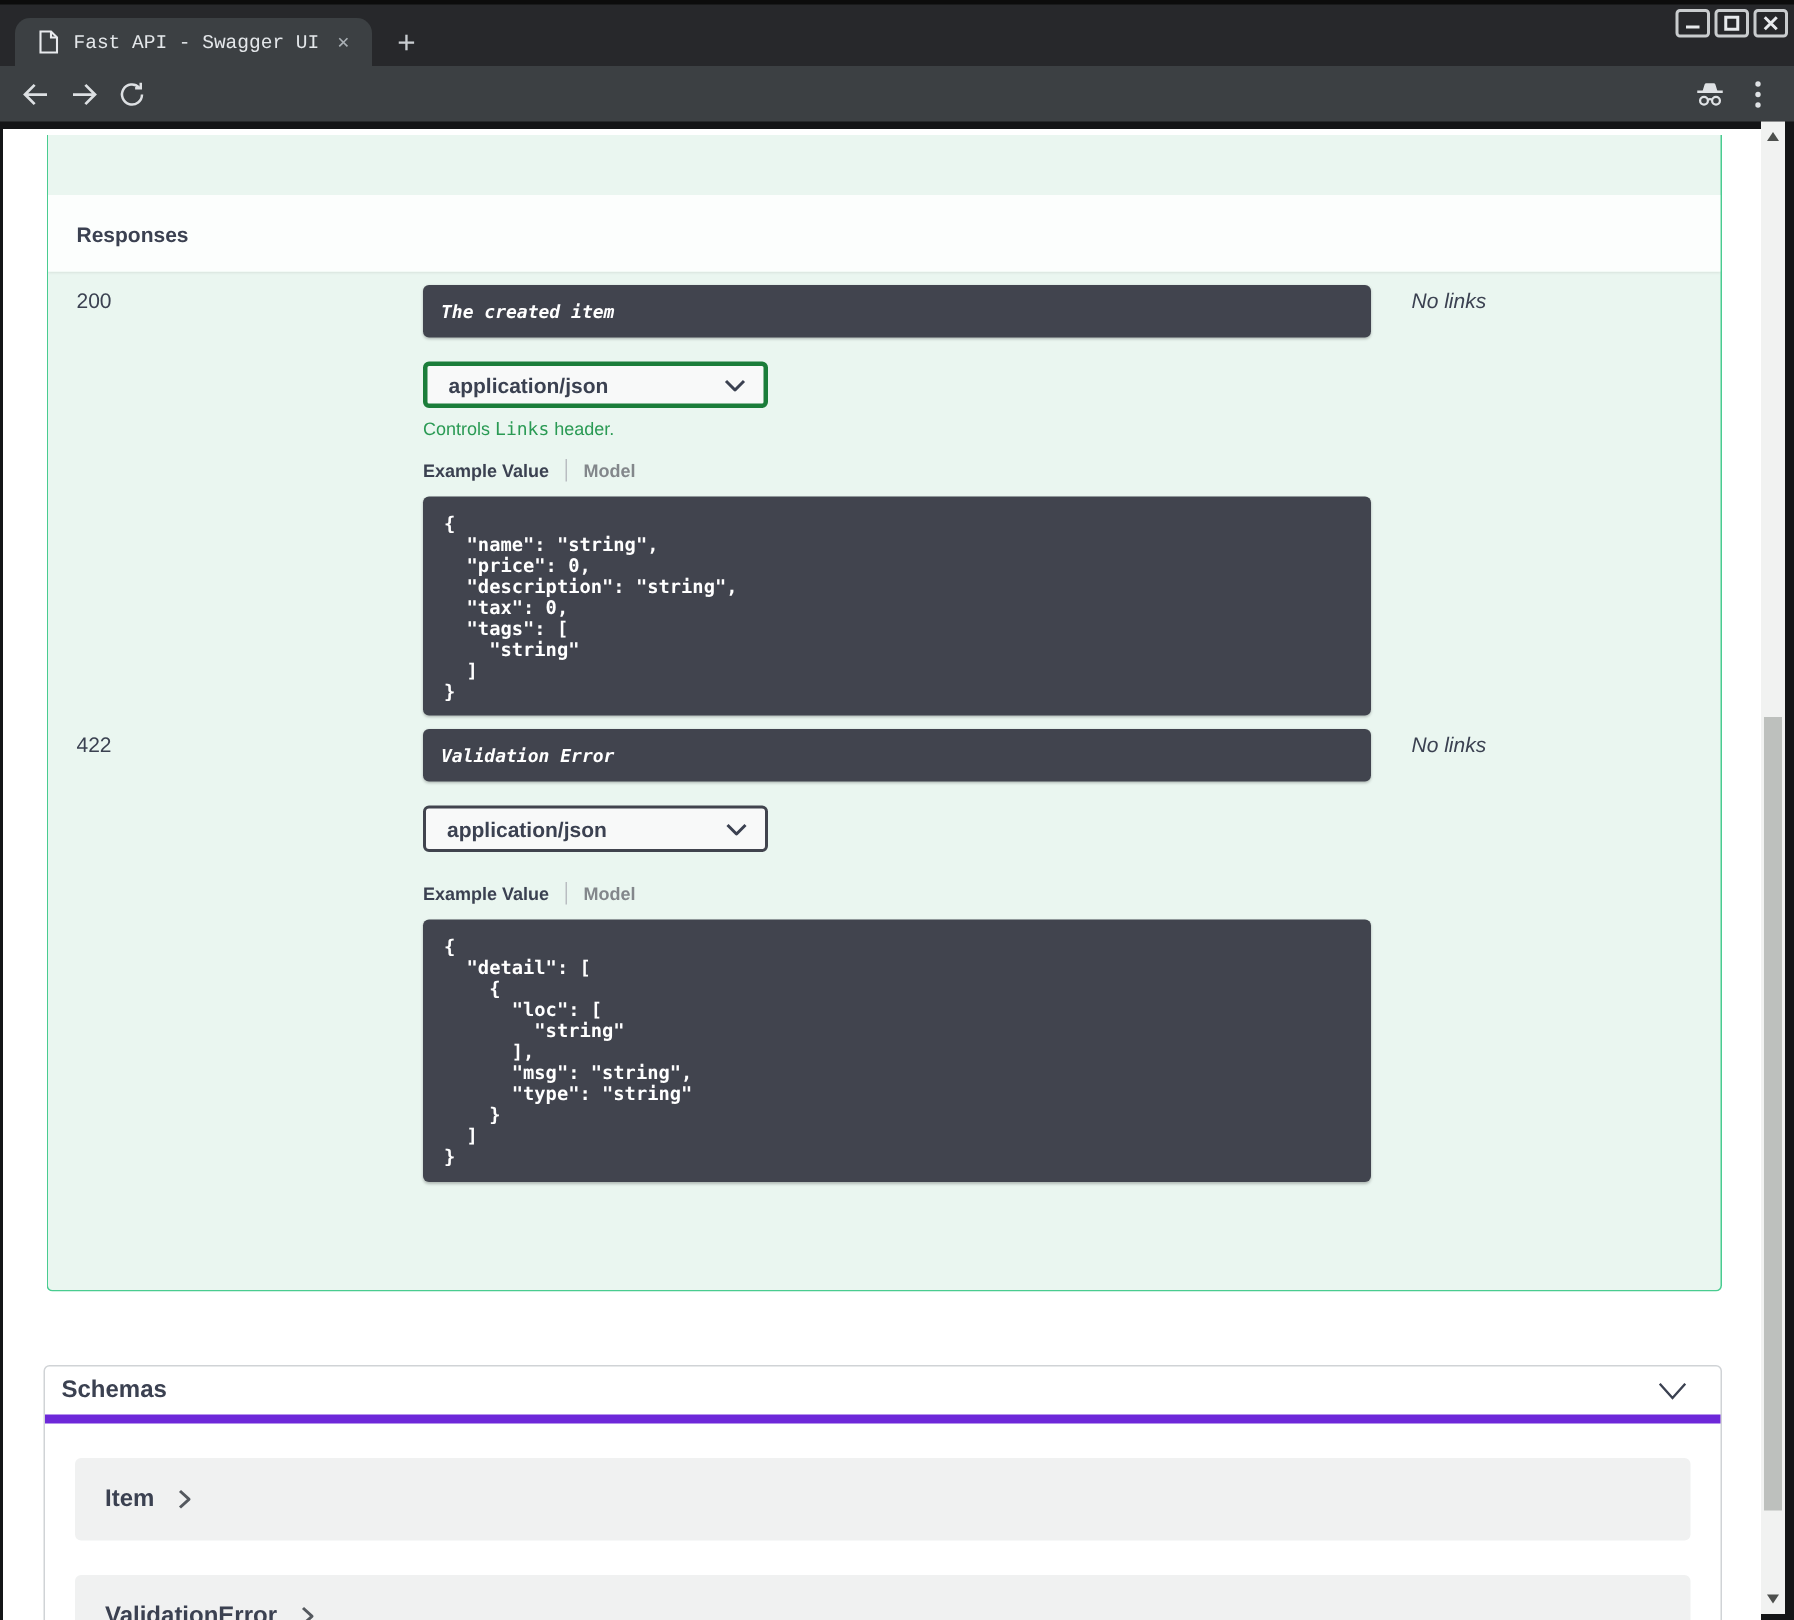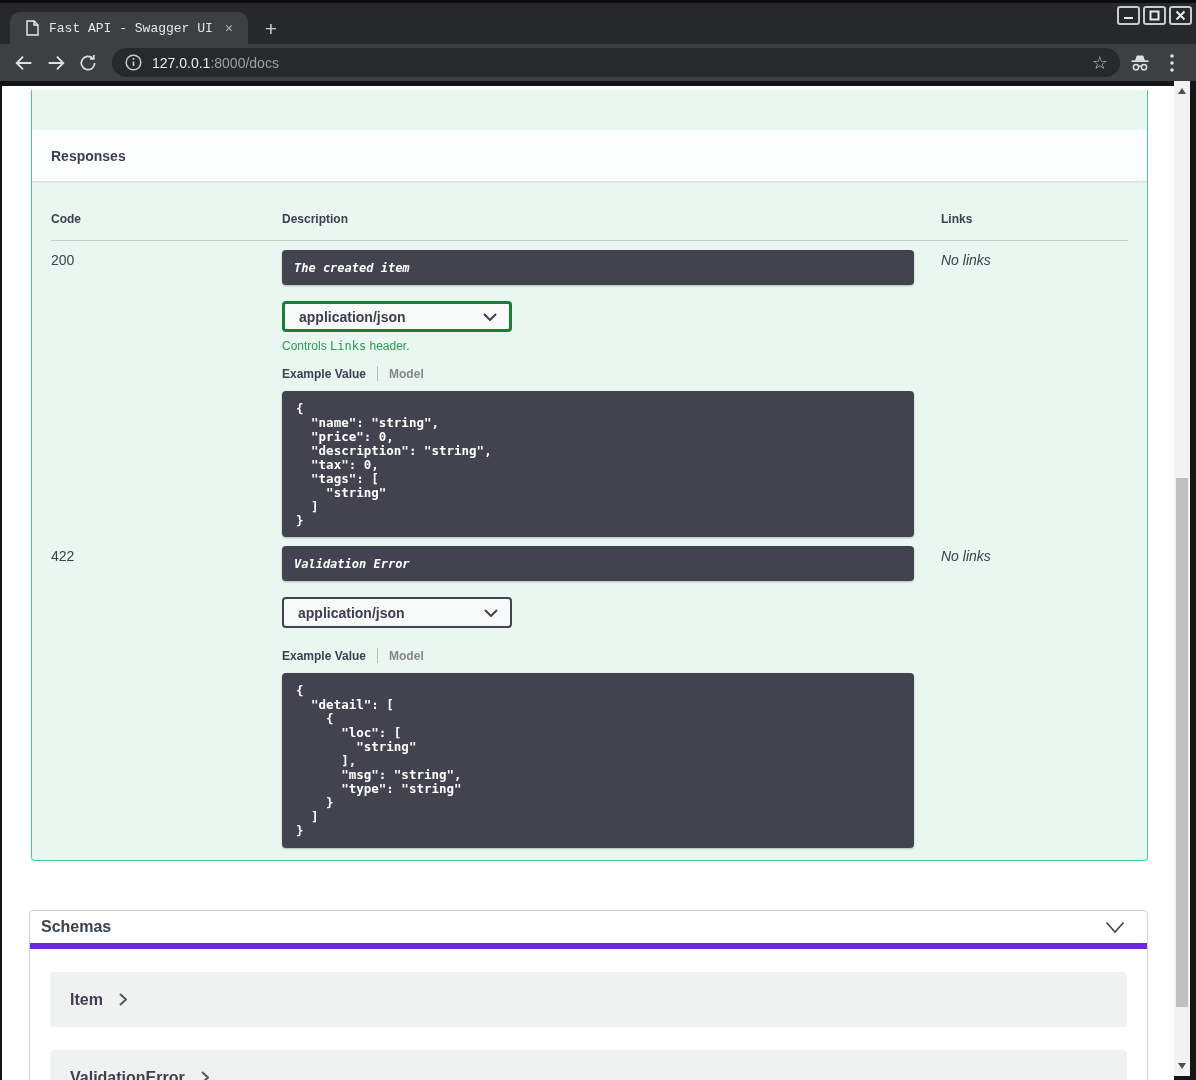--- a/index.html
+++ b/index.html
@@ -127,29 +127,20 @@
       <svg width="22" height="22" viewBox="0 0 24 24" fill="none" stroke="#dde0e3" stroke-width="2">
           <path d="M4 12 H19 M13 5 L20 12 L13 19"></path>
         </svg>
     </div>
     <div class="nav-btn nav-reload">
       <svg width="20" height="20" viewBox="0 0 24 24" fill="none" stroke="#dde0e3" stroke-width="2">
         <path d="M20 12 a8 8 0 1 1 -2.3 -5.6"></path>
           <path d="M19 2.5 V7 H14.5" stroke-linejoin="miter"></path>
       </svg>
     </div>
-    <div class="urlbar">
-      <svg class="info-icon" width="17" height="17" viewBox="0 0 17 17">
-        <circle cx="8.5" cy="8.5" r="7.3" fill="none" stroke="#c7cbcf" stroke-width="1.5"></circle>
-        <line x1="8.5" y1="7.5" x2="8.5" y2="12" stroke="#c7cbcf" stroke-width="1.7"></line>
-        <circle cx="8.5" cy="4.9" r="1" fill="#c7cbcf"></circle>
-      </svg>
-      <span class="url-text"><span class="url-host">127.0.0.1</span><span class="url-rest">:8000/docs</span></span>
-      <span class="star-icon">☆</span>
-    </div>
     <div class="incognito-btn">
       <svg width="24" height="24" viewBox="0 0 24 24">
         <path d="M3.5 10.2 h17" stroke="#dfe2e5" stroke-width="1.6"></path>
         <path d="M7 9.8 L8.4 5.4 a1.2 1.2 0 0 1 1.15-.85 h4.9 a1.2 1.2 0 0 1 1.15 .85 L17 9.8 z" fill="#dfe2e5"></path>
         <circle cx="8" cy="16.2" r="2.6" fill="none" stroke="#dfe2e5" stroke-width="1.5"></circle>
         <circle cx="16" cy="16.2" r="2.6" fill="none" stroke="#dfe2e5" stroke-width="1.5"></circle>
         <path d="M10.4 15.6 q1.6 -1.1 3.2 0" fill="none" stroke="#dfe2e5" stroke-width="1.4"></path>
       </svg>
     </div>
     <div class="menu-dots">
@@ -162,25 +153,20 @@
   </div>
 
   <div class="viewport">
 
     <div class="opblock">
       <div class="section-header">
         <h4>Responses</h4>
       </div>
 
       <div class="resp-area">
-        <div class="grid3 resp-head">
-          <div>Code</div>
-          <div>Description</div>
-          <div>Links</div>
-        </div>
 
         <div class="grid3 resp-row">
           <div class="cell-code">200</div>
           <div>
             <div class="undoc">
               <span>The created item</span>
             </div>
             <div class="media-select accept">
               <span>application/json</span>
               <svg width="14" height="8" viewBox="0 0 14 8" fill="none" stroke="#3b4151" stroke-width="2">

